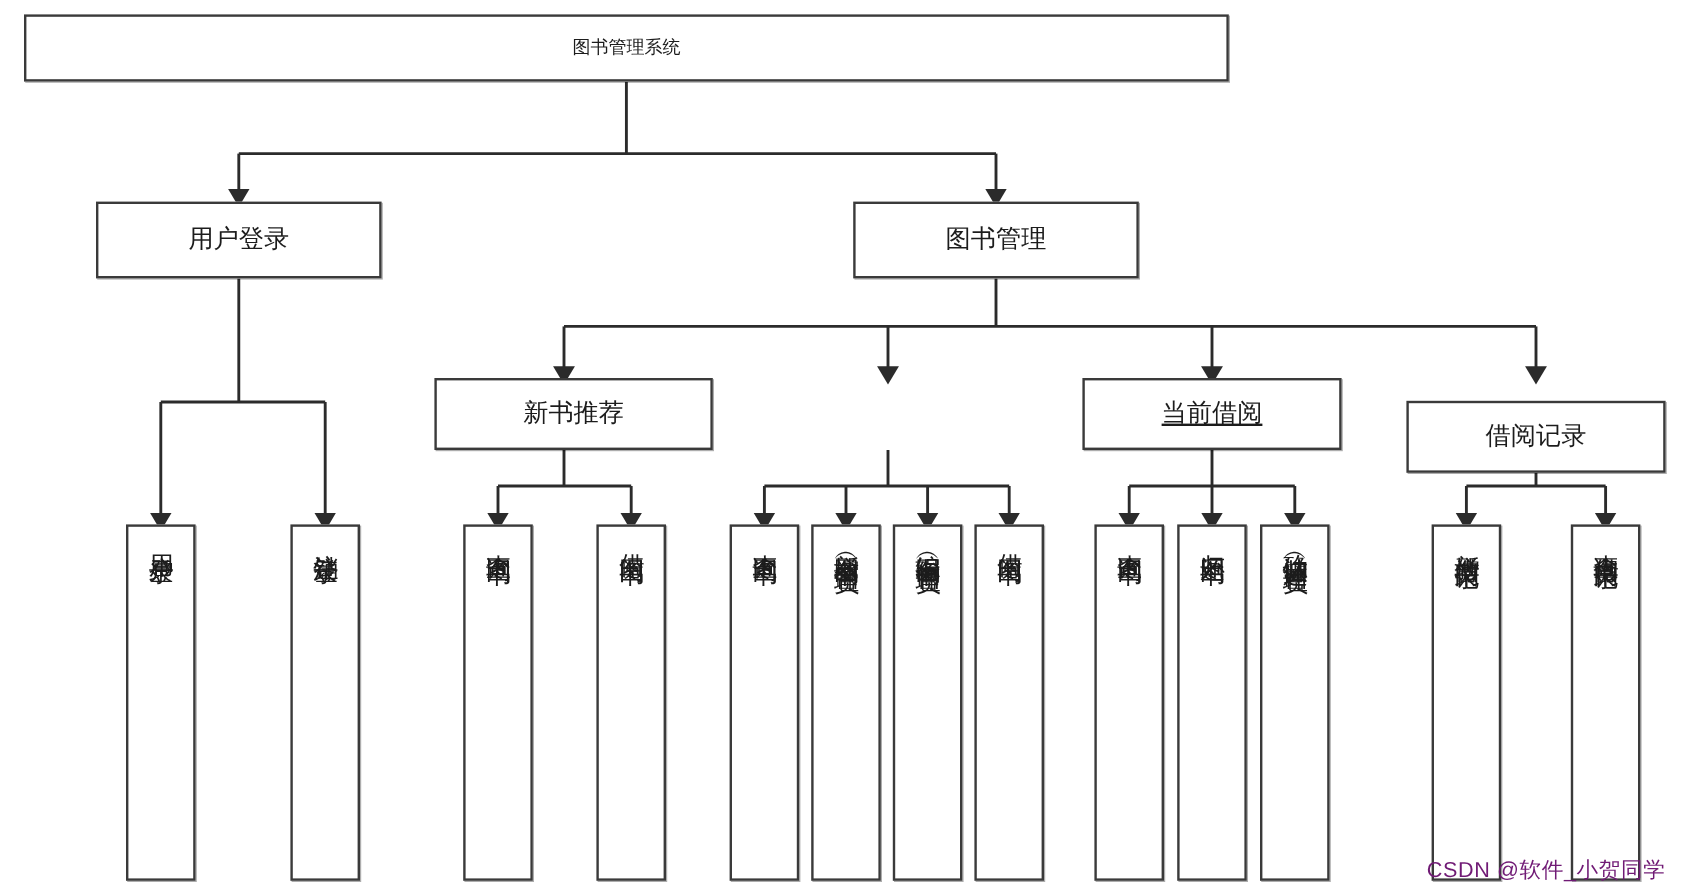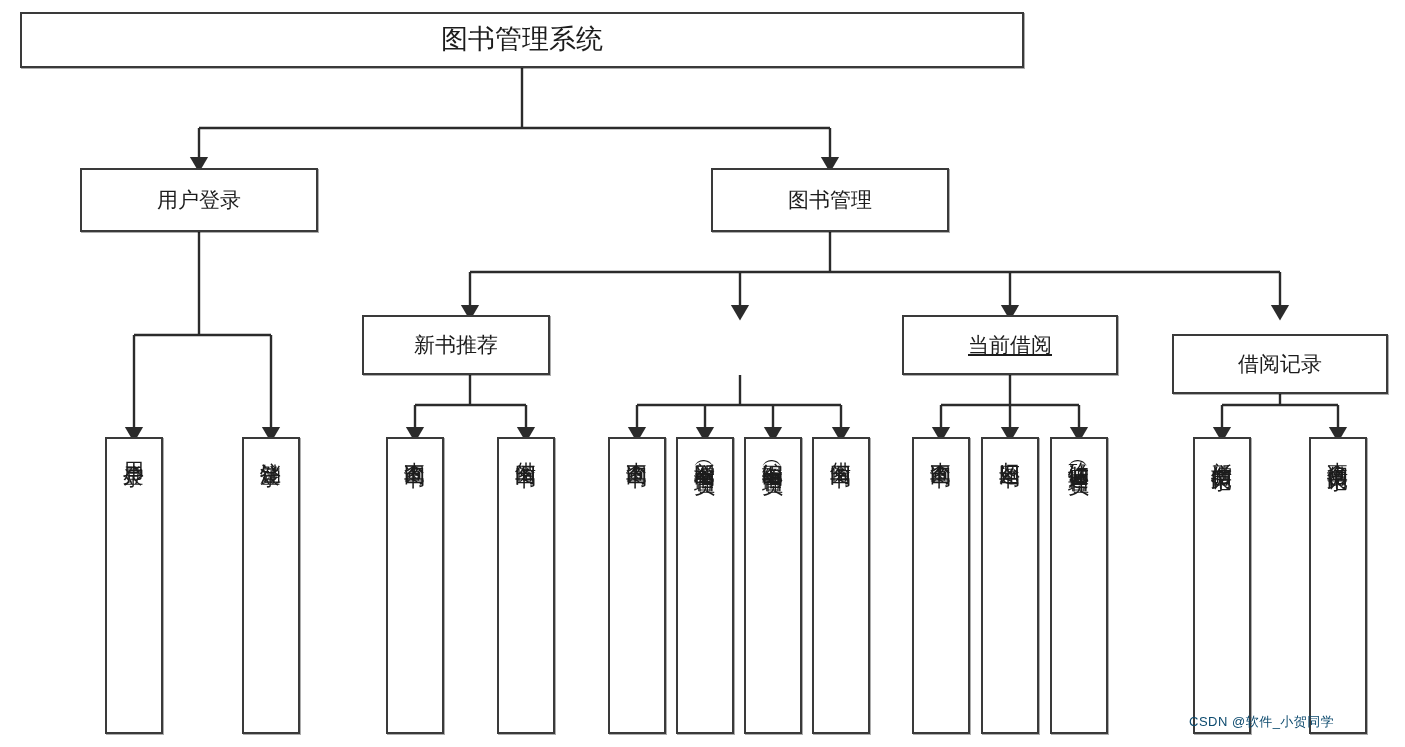--- a/index.html
+++ b/index.html
@@ -36,42 +36,42 @@
     justify-content: center;
     color: #1c1c1c;
   }
   .node .lbl {
     display: block;
     text-align: center;
     line-height: 1.18;
     white-space: nowrap;
   }
   
-  .node-root .lbl { font-size: 27px; }
+  .node-root .lbl { font-size: 15px; }
   .node-h .lbl   { font-size: 21px; }
   
   .node-v {
     align-items: flex-start;
     justify-content: center;
     padding-top: 6px;
   }
   .node-v .lbl {
     writing-mode: vertical-rl;
     text-orientation: upright;
     font-size: 21px;
     letter-spacing: 2px;
     line-height: 1;
     white-space: nowrap;
   }
   .watermark {
     position: absolute;
     left: 1189px;
     top: 713px;
-    font-size: 13px;
-    color: #0c4a6e;
+    font-size: 18px;
+    color: #701a75;
     letter-spacing: 0.5px;
     white-space: nowrap;
     user-select: none;
   }
 </style>
 </head>
 <body>
 
 <div id="canvas">
 
@@ -131,21 +131,21 @@
     <span class="lbl">图书管理系统</span>
   </div>
 
   <div class="node node-h" style="left:80px; top:168px; width:238px; height:64px;">
     <span class="lbl">用户登录</span>
   </div>
   <div class="node node-h" style="left:711px; top:168px; width:238px; height:64px;">
     <span class="lbl">图书管理</span>
   </div>
 
-  <div class="node node-h" style="left:362px; top:315px; width:188px; height:60px;">
+  <div class="node node-h" style="left:362px; top:315px; width:232px; height:60px;">
     <span class="lbl">新书推荐</span>
   </div>
   <div class="node node-h" style="left:902px; top:315px; width:216px; height:60px;text-decoration:underline;">
     <span class="lbl">当前借阅</span>
   </div>
   <div class="node node-h" style="left:1172px; top:315px; width:216px; height:60px;margin-top:19px;">
     <span class="lbl">借阅记录</span>
   </div>
 
   <div class="node node-v" style="left:105px; top:437px; width:58px; height:297px;">

